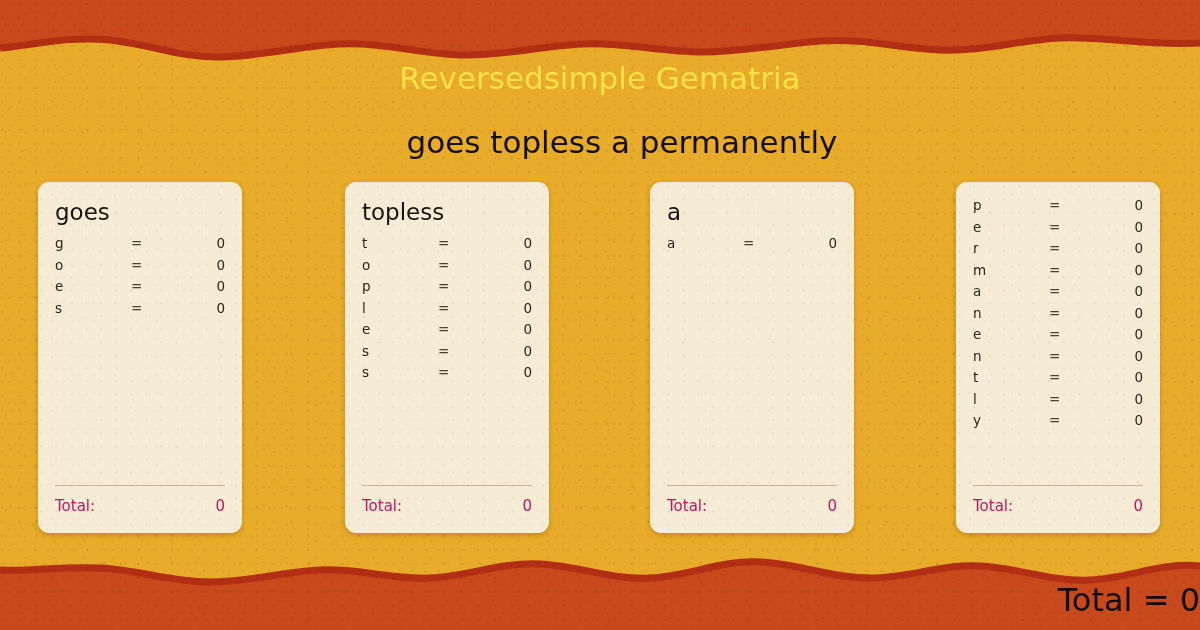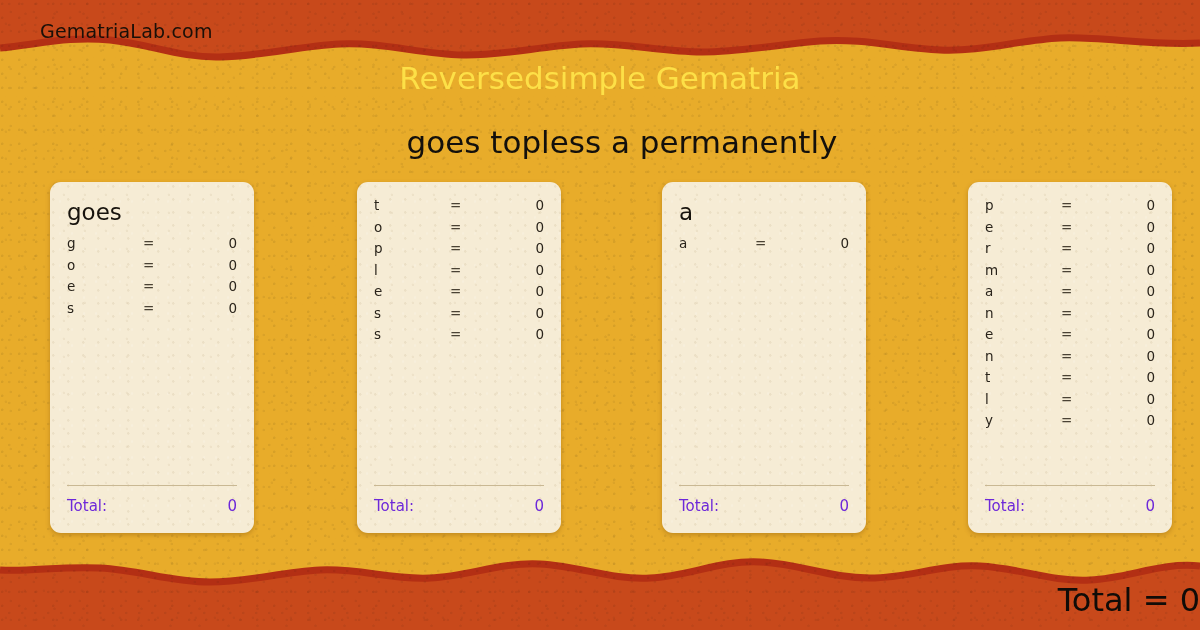--- a/index.html
+++ b/index.html
@@ -79,21 +79,21 @@
     color: #13100c;
     line-height: 44px;
     margin-top: 20px;
     font-weight: 400;
     padding-left: 44px;
   }
 
   
   .cards {
     position: absolute;
-    left: 12px; top: 182px;
+    left: 0; top: 182px;
     width: 988px; height: 352px;
     z-index: 12;
   }
   .card {
     position: absolute;
     top: 0;
     width: 204px;
     height: 351px;
     background: #f6ecd5;
     border-radius: 11px;
@@ -152,21 +152,21 @@
   .card-foot .rule {
     height: 1px;
     background: #c9b893;
     margin-bottom: 11px;
   }
   .card-foot .frow {
     display: flex;
     justify-content: space-between;
     align-items: flex-start;
     font-size: 15px;
-    color: #6d28d9;
+    color: #be185d;
   }
 
   
   .grand-total {
     position: absolute;
     left: 0; bottom: 11px;
     width: 1200px;
     text-align: right;
     font-size: 32px;
     color: #100c08;
@@ -228,21 +228,20 @@
                C500,562 470,576 430,578
                C390,580 360,568 320,570
                C280,572 250,582 210,582
                C170,582 140,570 100,568
                C60,566 30,572 0,570" fill="none" stroke="#b32f14" stroke-width="7"></path>
     </svg>
   </div>
 
   <div class="grain"></div>
 
-  <div class="brand">GematriaLab.com</div>
 
   <div class="heading-wrap">
     <div class="title-main">Reversedsimple Gematria</div>
     <div class="title-sub">goes topless a permanently</div>
   </div>
 
   <div class="cards">
 
     <div class="card card-0">
       <div class="noise"></div>
@@ -273,20 +272,21 @@
         <div class="rule"></div>
         <div class="frow">
           <span>Total:</span>
           <span>0</span>
         </div>
       </div>
     </div>
 
     <div class="card card-1">
       <div class="noise"></div>
+      <div class="card-title">topless</div>
       <div class="rows">
         <div class="row">
           <span class="ltr">t</span>
           <span class="eq">=</span>
           <span class="val">0</span>
         </div>
         <div class="row">
           <span class="ltr">o</span>
           <span class="eq">=</span>
           <span class="val">0</span>

